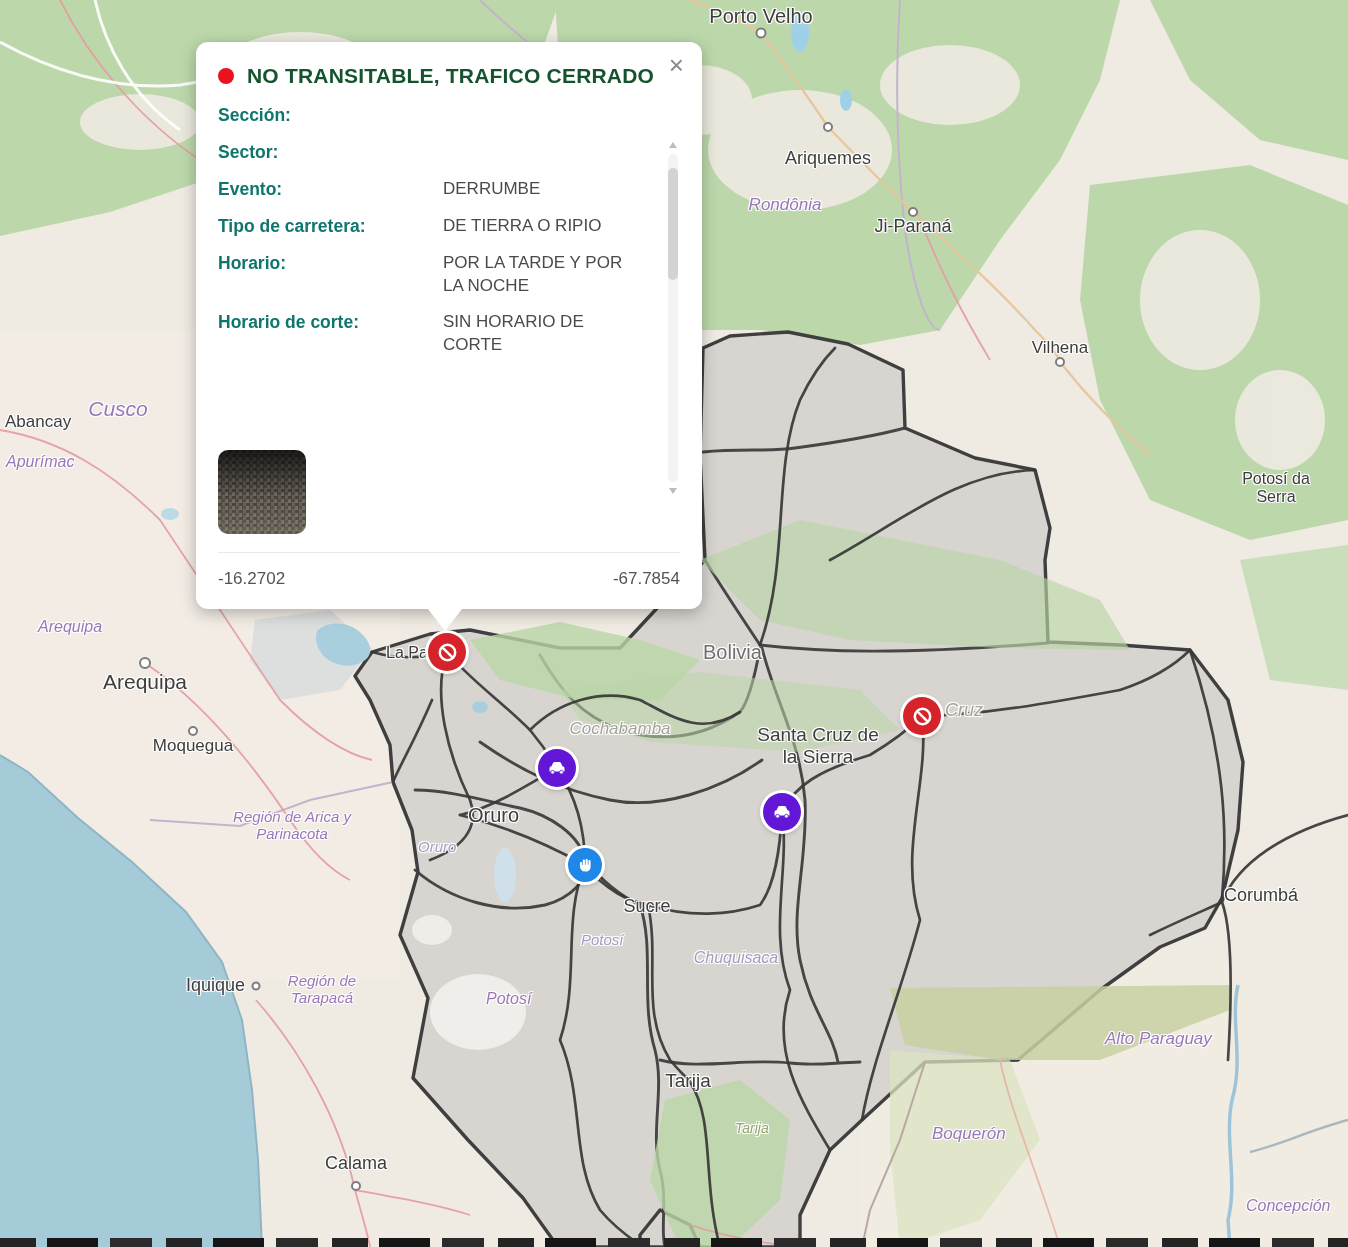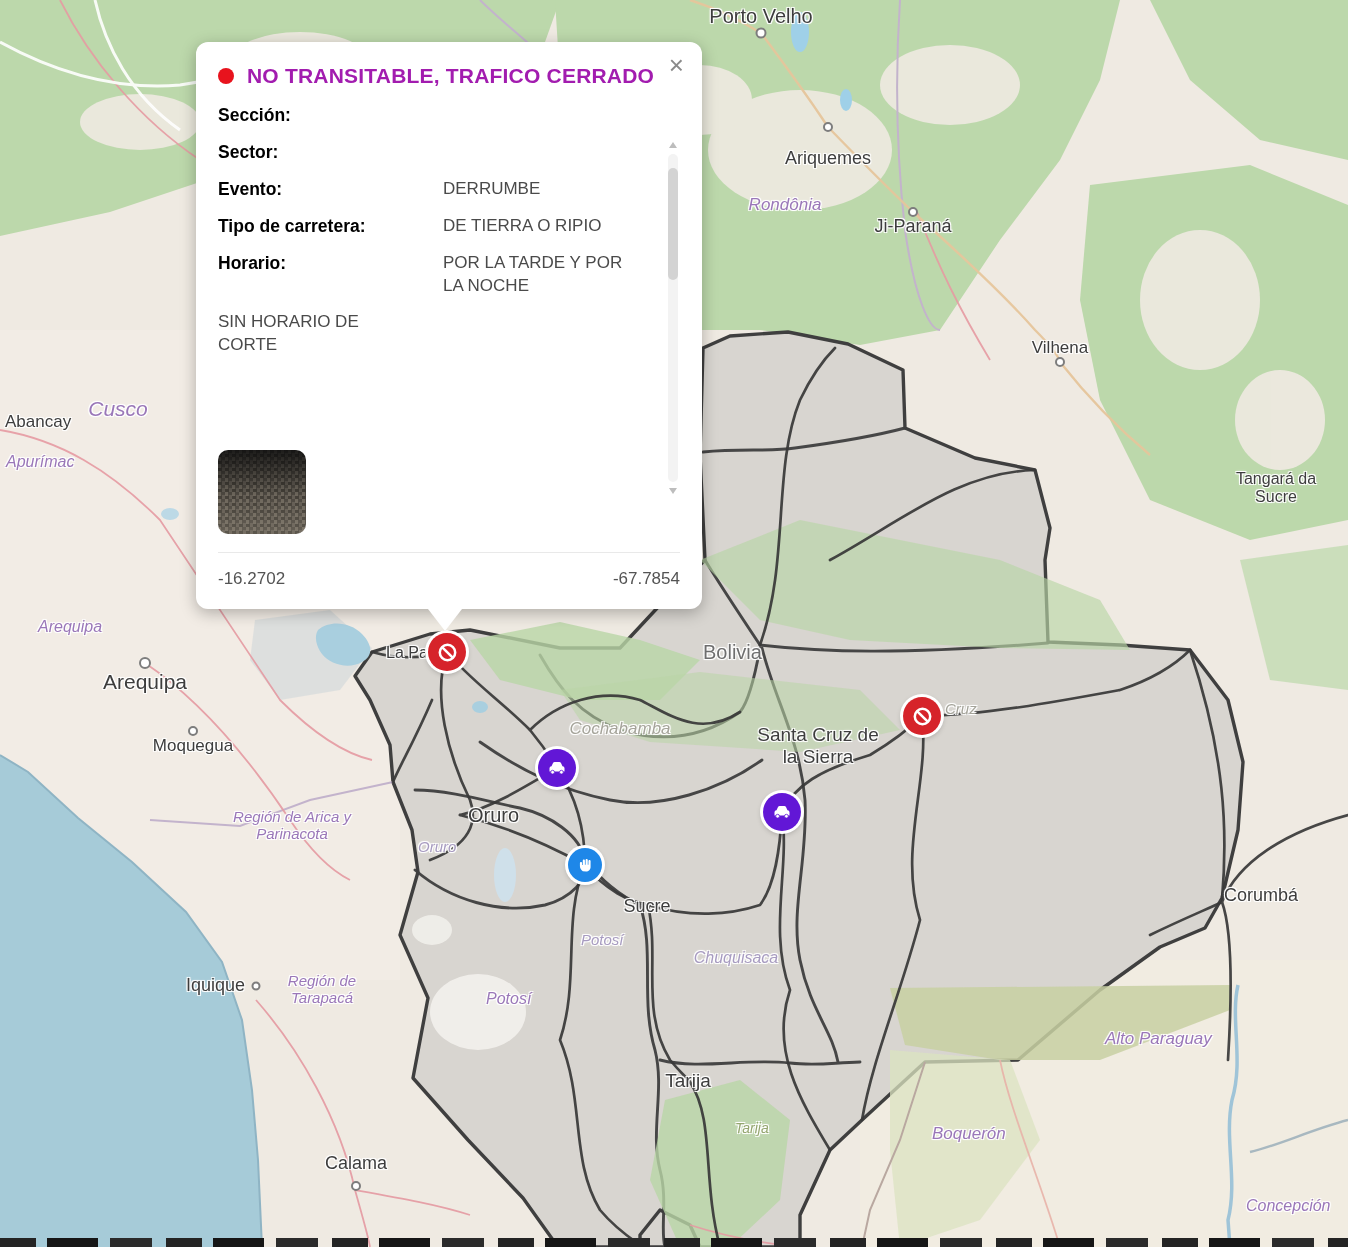--- a/index.html
+++ b/index.html
@@ -42,24 +42,24 @@
   #popup .tail{
     position:absolute;left:232px;top:100%;width:0;height:0;
     border-left:17px solid transparent;border-right:17px solid transparent;border-top:22px solid #fff;
   }
   #popup-close{
     position:absolute;top:12px;right:14px;font-size:26px;line-height:22px;color:#8a8a8a;
     background:none;border:none;cursor:pointer;padding:0 4px;font-family:inherit;
   }
   .ptitle-row{display:flex;align-items:center;gap:13px;margin-bottom:16px;padding-right:18px;}
   .pdot{width:16px;height:16px;border-radius:50%;background:#e8131d;flex:0 0 auto;}
-  .ptitle{font-size:21px;font-weight:bold;color:#a21caf;letter-spacing:.2px;}
+  .ptitle{font-size:21px;font-weight:bold;color:#14532d;letter-spacing:.2px;}
   .pscroll{height:338px;overflow:hidden;position:relative;padding-right:46px;}
   .frow{display:flex;margin-bottom:14px;}
-  .flabel{flex:0 0 225px;font-weight:bold;color:#000000;font-size:17.5px;line-height:1.32;}
+  .flabel{flex:0 0 225px;font-weight:bold;color:#0f766e;font-size:17.5px;line-height:1.32;}
   .fvalue{width:185px;color:#4a4a4a;font-size:17px;line-height:1.32;}
   
   .sbar{position:absolute;right:24px;top:100px;width:10px;height:352px;z-index:11;}
   .sbar .track{position:absolute;left:0;top:12px;bottom:12px;width:10px;background:#f3f3f3;border-radius:5px;}
   .sbar .thumb{position:absolute;left:0;top:26px;width:10px;height:112px;background:#d3d3d3;border-radius:5px;cursor:pointer;}
   .sarrow{position:absolute;left:1px;width:0;height:0;cursor:pointer;}
   .sarrow.up{top:0;border-left:4.5px solid transparent;border-right:4.5px solid transparent;border-bottom:6px solid #bdbdbd;}
   .sarrow.down{bottom:0;border-left:4.5px solid transparent;border-right:4.5px solid transparent;border-top:6px solid #bdbdbd;}
   .pthumb{
     width:88px;height:84px;border-radius:10px;margin-top:8px;cursor:pointer;
@@ -222,35 +222,35 @@
       <circle cx="356" cy="1186" r="4"></circle>
       <circle cx="256" cy="986" r="3.5"></circle>
     </g>
   </svg>
 
   <div class="lbl ctr" style="left:761px;top:5px;font-size:20px;">Porto Velho</div>
   <div class="lbl ctr" style="left:828px;top:148px;font-size:18px;">Ariquemes</div>
   <div class="lbl ctr region" style="left:785px;top:195px;">Rondônia</div>
   <div class="lbl ctr" style="left:913px;top:216px;font-size:18px;">Ji-Paraná</div>
   <div class="lbl ctr" style="left:1060px;top:338px;">Vilhena</div>
-  <div class="lbl ctr wrap" style="left:1276px;top:470px;width:84px;font-size:16px;">Tangará da Sucre</div>
+  <div class="lbl ctr wrap" style="left:1276px;top:470px;width:84px;font-size:16px;">Potosí da Serra</div>
   <div class="lbl" style="left:5px;top:412px;">Abancay</div>
   <div class="lbl ctr region" style="left:118px;top:397px;font-size:21px;">Cusco</div>
   <div class="lbl region" style="left:6px;top:453px;font-size:16px;">Apurímac</div>
   <div class="lbl region" style="left:38px;top:618px;font-size:16px;">Arequipa</div>
   <div class="lbl ctr" style="left:145px;top:670px;font-size:21px;">Arequipa</div>
   <div class="lbl ctr" style="left:193px;top:736px;">Moquegua</div>
   <div class="lbl ctr region wrap" style="left:292px;top:808px;width:160px;font-size:15px;">Región de Arica y Parinacota</div>
   <div class="lbl" style="left:186px;top:975px;font-size:18px;">Iquique</div>
   <div class="lbl ctr region wrap" style="left:322px;top:972px;width:105px;font-size:15px;">Región de Tarapacá</div>
   <div class="lbl ctr" style="left:356px;top:1153px;font-size:18px;">Calama</div>
   <div class="lbl country" style="left:703px;top:641px;">Bolivia</div>
   <div class="lbl" style="left:386px;top:644px;font-size:16px;">La Paz</div>
   <div class="lbl ctr wrap" style="left:818px;top:724px;width:132px;font-size:19px;">Santa Cruz de la Sierra</div>
-  <div class="lbl faded" style="left:945px;top:700px;font-size:15px;">Cruz</div>
+  <div class="lbl faded" style="left:945px;top:700px;font-size:18px;">Cruz</div>
   <div class="lbl ctr faded" style="left:620px;top:719px;">Cochabamba</div>
   <div class="lbl" style="left:468px;top:804px;font-size:20px;">Oruro</div>
   <div class="lbl fadedpurple" style="left:418px;top:838px;font-size:15px;">Oruro</div>
   <div class="lbl ctr" style="left:647px;top:896px;font-size:18px;">Sucre</div>
   <div class="lbl fadedpurple" style="left:581px;top:931px;font-size:15px;">Potosí</div>
   <div class="lbl ctr fadedpurple" style="left:736px;top:949px;font-size:16px;">Chuquisaca</div>
   <div class="lbl region" style="left:486px;top:990px;font-size:16px;">Potosí</div>
   <div class="lbl ctr" style="left:688px;top:1070px;font-size:19px;">Tarija</div>
   <div class="lbl olive" style="left:735px;top:1120px;font-size:14px;">Tarija</div>
   <div class="lbl region" style="left:932px;top:1124px;">Boquerón</div>
@@ -319,20 +319,21 @@
         </div>
       <div class="frow">
           <div class="flabel">Tipo de carretera:</div>
           <div class="fvalue">DE TIERRA O RIPIO</div>
         </div>
       <div class="frow">
           <div class="flabel">Horario:</div>
           <div class="fvalue">POR LA TARDE Y POR LA NOCHE</div>
         </div>
       <div class="frow">
+          <div class="flabel">Horario de corte:</div>
           <div class="fvalue">SIN HORARIO DE CORTE</div>
         </div>
     </div>
     <div class="sbar">
       <span class="sarrow up"></span>
       <span class="track"></span>
       <span class="thumb"></span>
       <span class="sarrow down"></span>
     </div>
     <div class="pthumb"></div>

